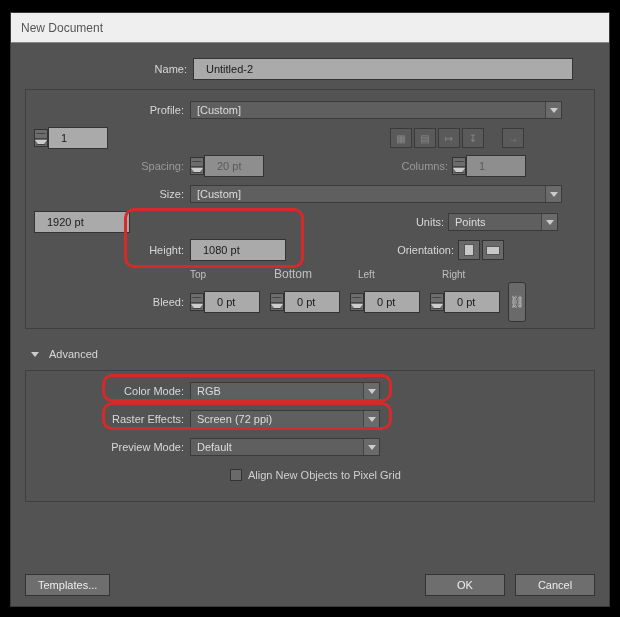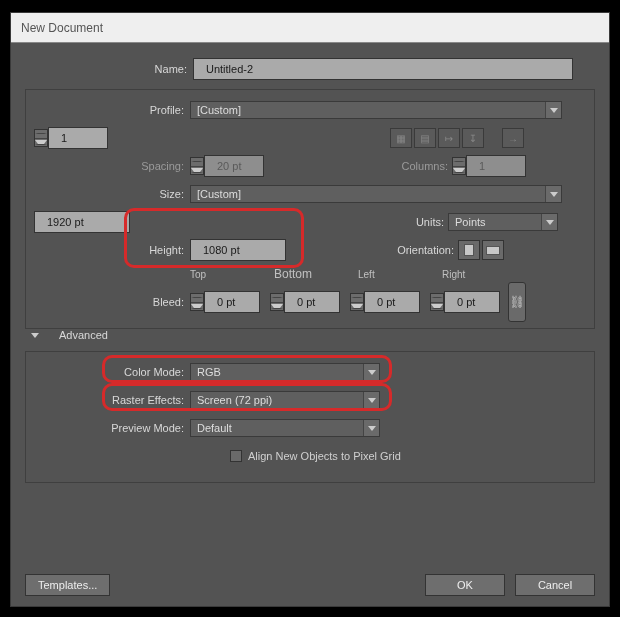--- a/index.html
+++ b/index.html
@@ -119,21 +119,21 @@
     font-size:10px;
   }
   .iconbtn.ghost { background:#5a5a5a; color:#888; }
   .hl {
     border: 3px solid #d62a2a;
     border-radius: 10px;
     position: absolute;
     pointer-events: none;
   }
   .adv-head {
-    display:flex; align-items:center; gap:20px; margin: 0 0 6px 6px;
+    display:flex; align-items:center; gap:10px; margin: 19px 0 6px 6px;
     color:#d8d8d8;
   }
   .checkbox {
     width:12px; height:12px; background:#6a6a6a; border:1px solid #333;
   }
   .footer {
     display:flex; justify-content:space-between;
     padding-top: 10px;
   }
   .btn {

